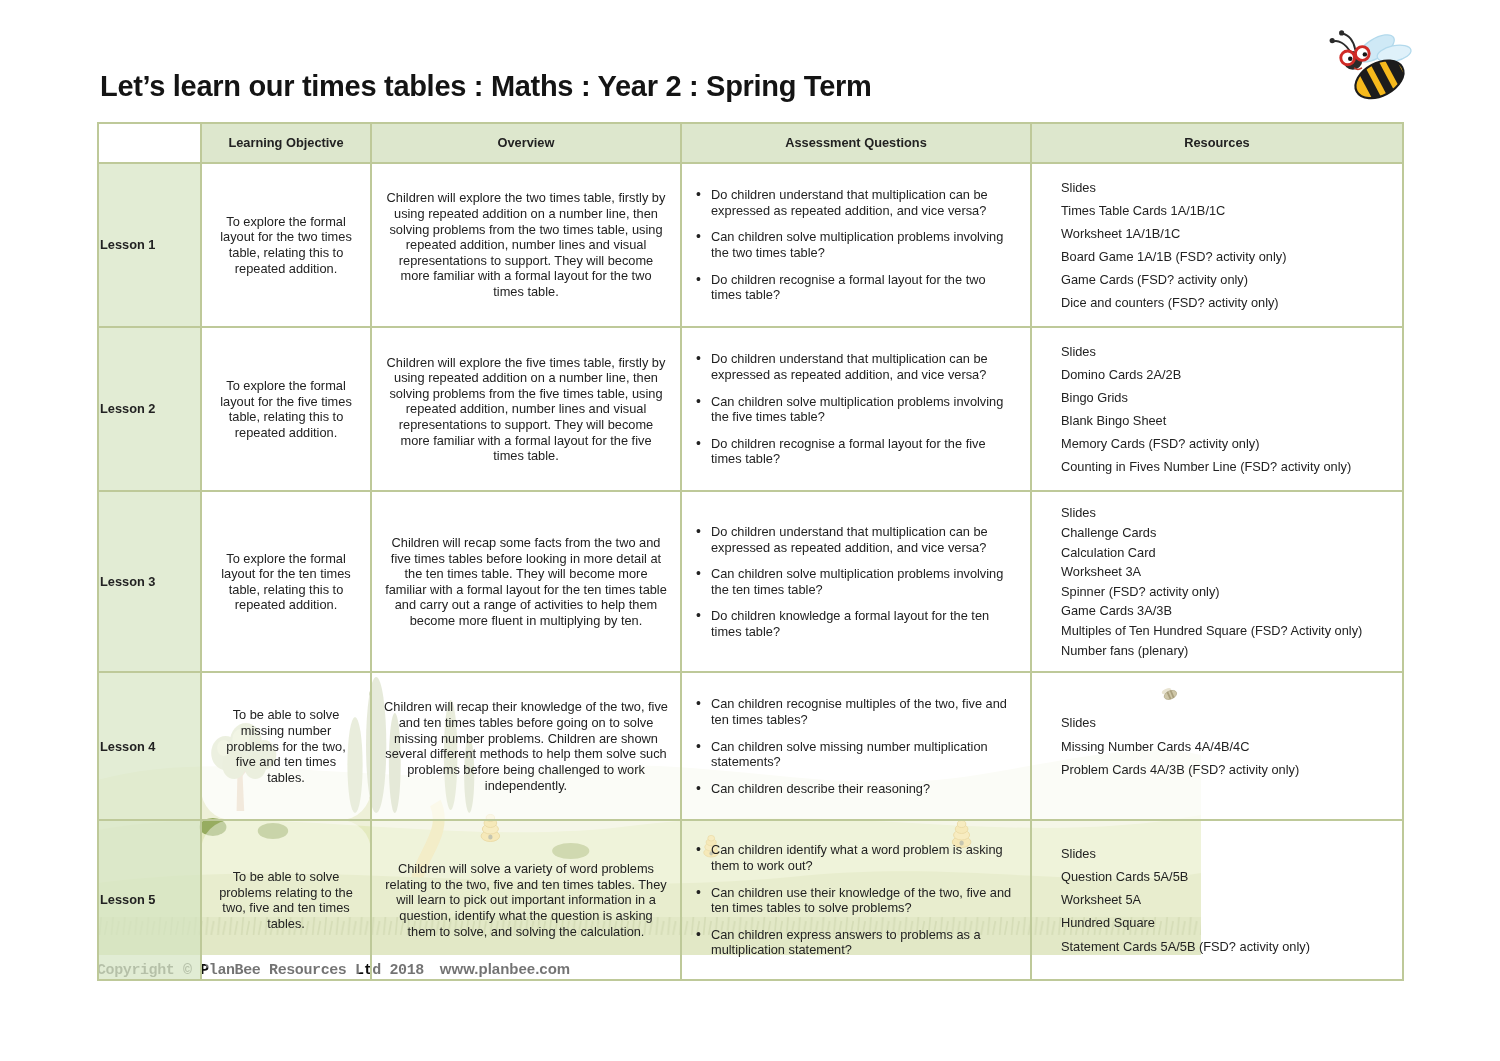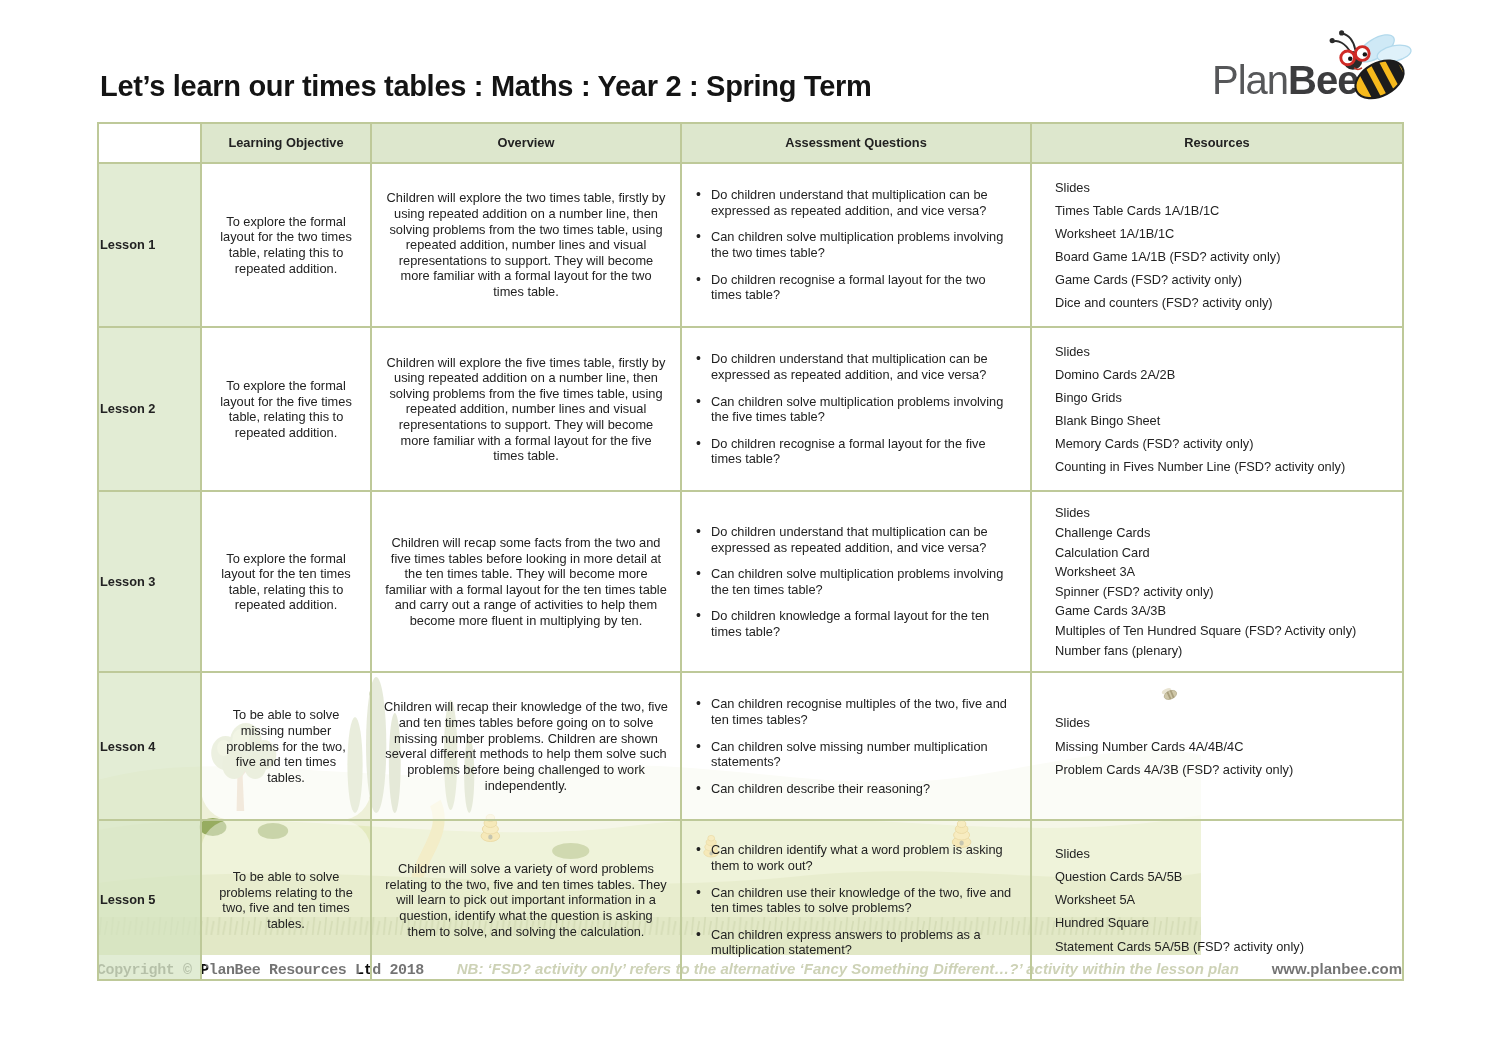--- a/index.html
+++ b/index.html
@@ -28,21 +28,21 @@
   tbody tr:nth-child(1){height:151px;}
   tbody tr:nth-child(2){height:150px;}
   tbody tr:nth-child(3){height:181px;}
   tbody tr:nth-child(4){height:148px;}
   tbody tr:nth-child(5){height:154px;}
   td{background:#fff;}
   td.lbl{background:#e2ecd4;font-size:20px;font-weight:700;text-align:left;color:#161616;}
   td.obj{text-align:center;padding:8px 14px;border-radius:31px;}
   td.ovw{text-align:center;padding:8px 12px;}
   td.ask{padding:10px 14px 10px 12px;}
-  td.res{padding:8px 23px;position:relative;}
+  td.res{padding:8px 29px;position:relative;}
   .q{position:relative;padding-left:17px;margin:11px 0;}
   .q::before{content:"\2022";position:absolute;left:2px;top:-1px;font-size:14px;}
   .r{margin:7.5px 0;}
   tr.tight .r{margin:4px 0;}
   
   tbody tr:nth-child(4) td{background:rgba(255,255,255,0.78);}
   tbody tr:nth-child(4) td.lbl{background:rgba(222,234,206,0.85);}
   tbody tr:nth-child(5) td{background:rgba(255,255,255,0.42);}
   tbody tr:nth-child(5) td.lbl{background:rgba(219,232,202,0.82);}
   .mini-bee{position:absolute;left:1160px;top:686px;width:20px;height:16px;z-index:2;}
@@ -57,21 +57,20 @@
   .website{font-weight:700;font-size:15px;color:#0e0e0e;white-space:nowrap;}
 </style>
 </head>
 <body>
 
 <div class="page">
 
   <div class="doc-title">Let’s learn our times tables : Maths : Year 2 : Spring Term</div>
 
   <div class="logo">
-    <span class="logo-text"><span class="logo-plan">Plan</span><span class="logo-bee">Bee</span></span>
     <svg class="logo-bee-art" viewBox="0 0 120 100">
       <g>
         <ellipse cx="74" cy="26" rx="24" ry="11" fill="#cfe9f6" stroke="#b2d9ec" stroke-width="1.5" transform="rotate(-32 74 26)"></ellipse>
         <ellipse cx="95" cy="32" rx="20" ry="9" fill="#dff1fa" stroke="#b2d9ec" stroke-width="1.5" transform="rotate(-12 95 32)"></ellipse>
         <g transform="rotate(-28 78 62)">
           <clipPath id="beebody">
               <ellipse cx="78" cy="62" rx="30" ry="19"></ellipse>
             </clipPath>
           <ellipse cx="78" cy="62" rx="30" ry="19" fill="#f6b91c" stroke="#1c1c1c" stroke-width="2.5"></ellipse>
           <g clip-path="url(#beebody)">
@@ -256,17 +255,16 @@
     <g transform="rotate(-24 10 8)">
       <ellipse cx="8" cy="4" rx="5" ry="2.4" fill="#e9e4d2"></ellipse>
       <ellipse cx="10" cy="9" rx="6.5" ry="4" fill="#cfc7a8" stroke="#b5ad8e" stroke-width="0.8"></ellipse>
       <rect x="7.5" y="5" width="1.8" height="8" fill="#a99f7d"></rect>
       <rect x="11" y="5" width="1.8" height="8" fill="#a99f7d"></rect>
     </g>
   </svg>
 
   <div class="footer">
     <span class="copyright">Copyright © PlanBee Resources Ltd 2018</span>
-    <span class="nb">NB: ‘FSD? activity only’ refers to the alternative ‘Fancy Something Different…?’ activity within the lesson plan</span>
     <span class="website">www.planbee.com</span>
   </div>
 
 </div>
 
 </body></html>

